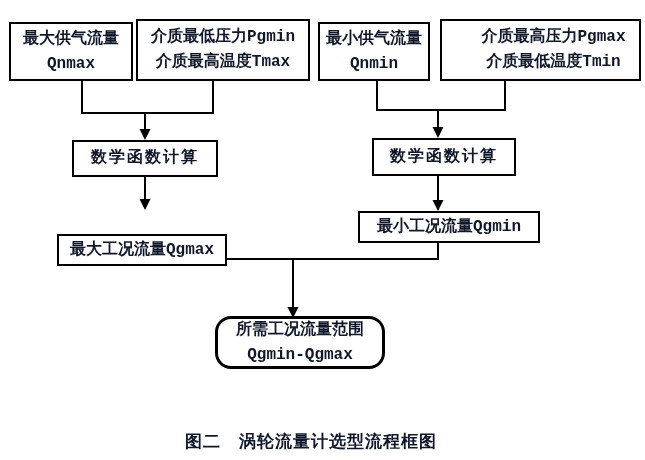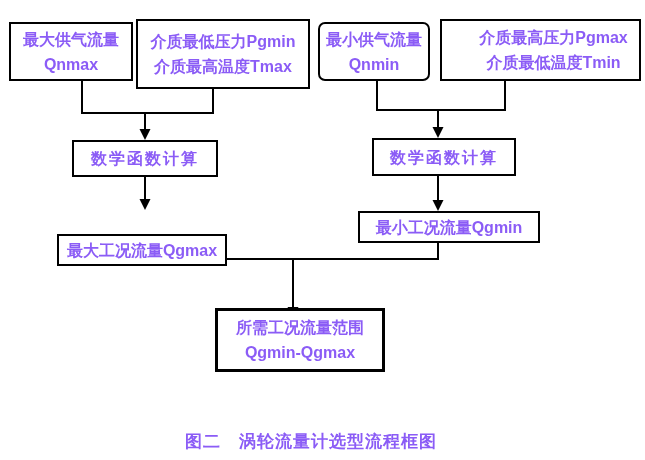--- a/index.html
+++ b/index.html
@@ -5,22 +5,22 @@
   html, body {
     margin: 0;
     padding: 0;
     background: #ffffff;
   }
   .canvas {
     position: relative;
     width: 645px;
     height: 460px;
     background: #ffffff;
-    font-family: Liberation Sans, sans-serif;
-    color: #8b5cf6;
+    font-family: Liberation Mono, monospace;
+    color: #0f172a;
     overflow: hidden;
   }
   .connectors {
     position: absolute;
     left: 0;
     top: 0;
     width: 645px;
     height: 460px;
   }
   .node {
@@ -90,26 +90,26 @@
       <path d="M143,242 V259 M438,243 V259 M142,259 H439 M293,259 V309"></path>
     </g>
     <polygon points="293,318 287.5,307 298.5,307" fill="#000000"></polygon>
   </svg>
 
   <div class="node" style="left:9px; top:22px; width:124px; height:59px;">
     <span class="ln">最大供气流量</span>
     <span class="ln">Qnmax</span>
   </div>
 
-  <div class="node" style="left:136px; top:19px; width:174px; height:70px;">
+  <div class="node" style="left:136px; top:19px; width:174px; height:62px;">
     <span class="ln">介质最低压力Pgmin</span>
     <span class="ln">介质最高温度Tmax</span>
   </div>
 
-  <div class="node" style="left:318px; top:22px; width:112px; height:59px;border-radius:7px;">
+  <div class="node" style="left:318px; top:22px; width:112px; height:59px;">
     <span class="ln">最小供气流量</span>
     <span class="ln">Qnmin</span>
   </div>
 
   <div class="node" style="left:440px; top:19px; width:201px; height:62px;padding-left:26px;">
     <span class="ln">介质最高压力Pgmax</span>
     <span class="ln">介质最低温度Tmin</span>
   </div>
 
   <div class="node spaced" style="left:72px; top:140px; width:146px; height:37px;">
@@ -121,20 +121,20 @@
   </div>
 
   <div class="node" style="left:57px; top:210px; width:170px; height:32px;margin-top:24px;">
     <span class="ln">最大工况流量Qgmax</span>
   </div>
 
   <div class="node" style="left:358px; top:211px; width:182px; height:32px;">
     <span class="ln">最小工况流量Qgmin</span>
   </div>
 
-  <div class="node thick" style="left:215px; top:308px; width:170px; height:64px;">
+  <div class="node thick" style="left:215px; top:316px; width:170px; height:53px;border-radius:16px;">
     <span class="ln">所需工况流量范围</span>
     <span class="ln">Qgmin-Qgmax</span>
   </div>
 
   <div class="caption">图二　涡轮流量计选型流程框图</div>
 
 </div>
 
 </body></html>

